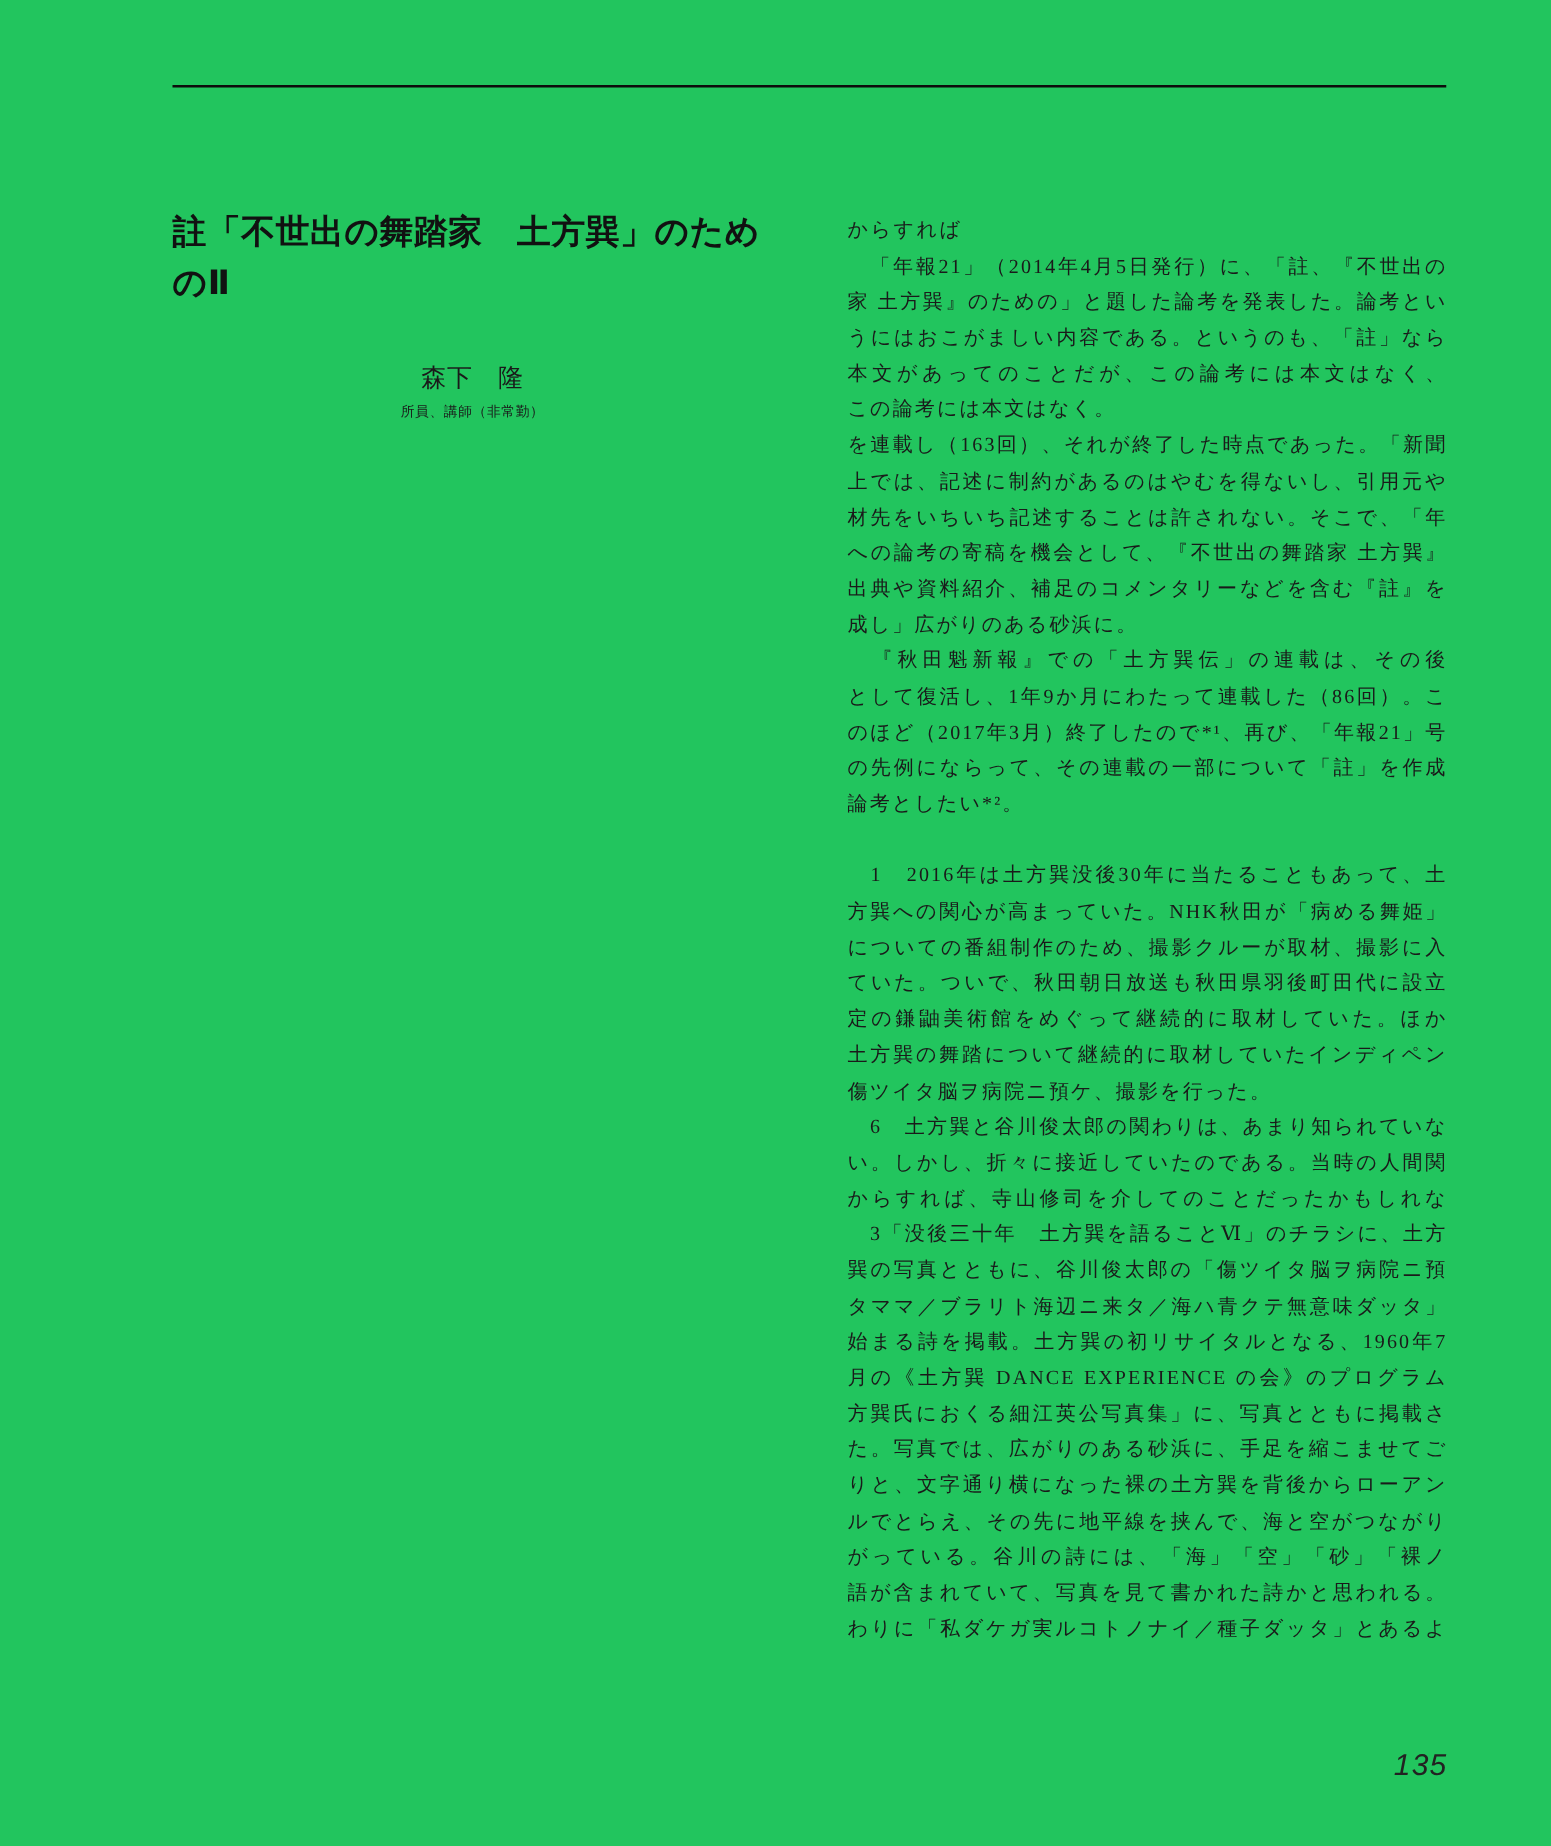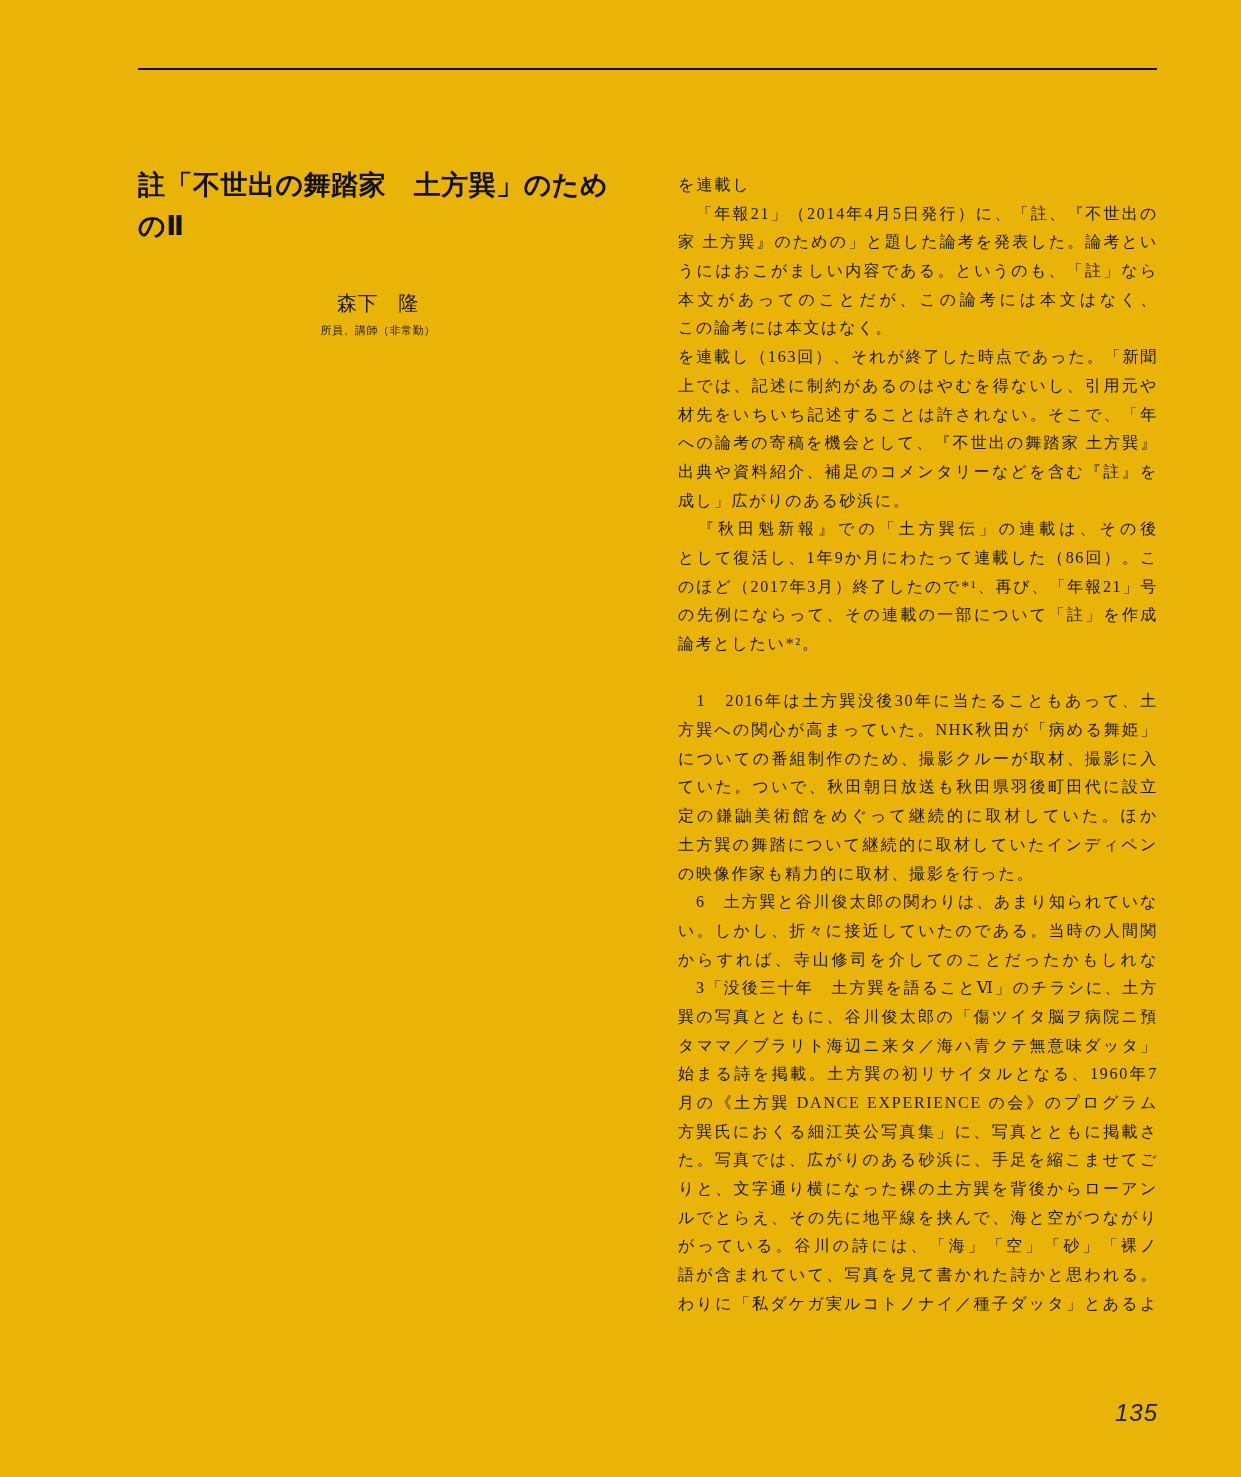--- a/index.html
+++ b/index.html
@@ -1,20 +1,20 @@
 <!DOCTYPE html>
 <html><head>
 <meta charset="utf-8">
 <style>
   html, body { margin: 0; padding: 0; background: #ffffff; }
   .page {
     position: relative;
     width: 1241px;
     height: 1477px;
-    background: #eab308;
+    background: #22c55e;
     font-family: "Liberation Serif", "DejaVu Serif", serif;
     color: #1a1a1a;
     overflow: hidden;
   }
   .rule {
     position: absolute;
     left: 138px; top: 68px;
     width: 1019px; height: 2px;
     background: #0d0d0d;
   }
@@ -83,21 +83,21 @@
     <div>註「不世出の舞踏家　土方巽」のため</div>
     <div>のⅡ</div>
   </div>
 
   <div class="author-block">
     <div class="author-name">森下　隆</div>
     <div class="author-affiliation">所員、講師（非常勤）</div>
   </div>
 
   <div class="body-col">
-      <div class="bl heading">を連載し</div>
+      <div class="bl heading">からすれば</div>
       <div class="bl j">　「年報21」（2014年4月5日発行）に、「註、『不世出の舞踏</div>
       <div class="bl j">家 土方巽』のための」と題した論考を発表した。論考とい</div>
       <div class="bl j">うにはおこがましい内容である。というのも、「註」ならば、</div>
       <div class="bl j">本文があってのことだが、この論考には本文はなく、「註」</div>
       <div class="bl">この論考には本文はなく。</div>
       <div class="bl j">を連載し（163回）、それが終了した時点であった。「新聞紙</div>
       <div class="bl j">上では、記述に制約があるのはやむを得ないし、引用元や取</div>
       <div class="bl j">材先をいちいち記述することは許されない。そこで、「年報」</div>
       <div class="bl j">への論考の寄稿を機会として、『不世出の舞踏家 土方巽』の</div>
       <div class="bl j">出典や資料紹介、補足のコメンタリーなどを含む『註』を作</div>
@@ -107,21 +107,21 @@
       <div class="bl j">のほど（2017年3月）終了したので*¹、再び、「年報21」号</div>
       <div class="bl j">の先例にならって、その連載の一部について「註」を作成し</div>
       <div class="bl">論考としたい*²。</div>
       <div class="bl"></div>
       <div class="bl j">　1　2016年は土方巽没後30年に当たることもあって、土</div>
       <div class="bl j">方巽への関心が高まっていた。NHK秋田が「病める舞姫」</div>
       <div class="bl j">についての番組制作のため、撮影クルーが取材、撮影に入っ</div>
       <div class="bl j">ていた。ついで、秋田朝日放送も秋田県羽後町田代に設立予</div>
       <div class="bl j">定の鎌鼬美術館をめぐって継続的に取材していた。ほかに、</div>
       <div class="bl j">土方巽の舞踏について継続的に取材していたインディペント</div>
-      <div class="bl">の映像作家も精力的に取材、撮影を行った。</div>
+      <div class="bl">傷ツイタ脳ヲ病院ニ預ケ、撮影を行った。</div>
       <div class="bl j">　6　土方巽と谷川俊太郎の関わりは、あまり知られていな</div>
       <div class="bl j">い。しかし、折々に接近していたのである。当時の人間関係</div>
       <div class="bl j">からすれば、寺山修司を介してのことだったかもしれない。</div>
       <div class="bl j">　3「没後三十年　土方巽を語ることⅥ」のチラシに、土方</div>
       <div class="bl j">巽の写真とともに、谷川俊太郎の「傷ツイタ脳ヲ病院ニ預ケ</div>
       <div class="bl j">タママ／ブラリト海辺ニ来タ／海ハ青クテ無意味ダッタ」で</div>
       <div class="bl j">始まる詩を掲載。土方巽の初リサイタルとなる、1960年7</div>
       <div class="bl j">月の《土方巽 DANCE EXPERIENCE の会》のプログラム「土</div>
       <div class="bl j">方巽氏におくる細江英公写真集」に、写真とともに掲載され</div>
       <div class="bl j">た。写真では、広がりのある砂浜に、手足を縮こませてごろ</div>

